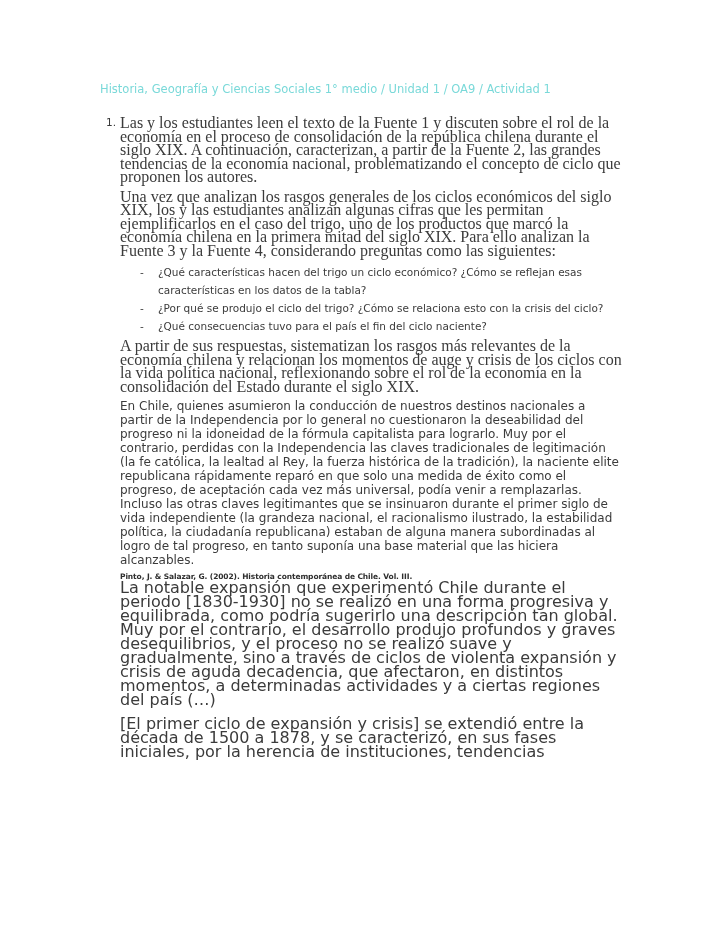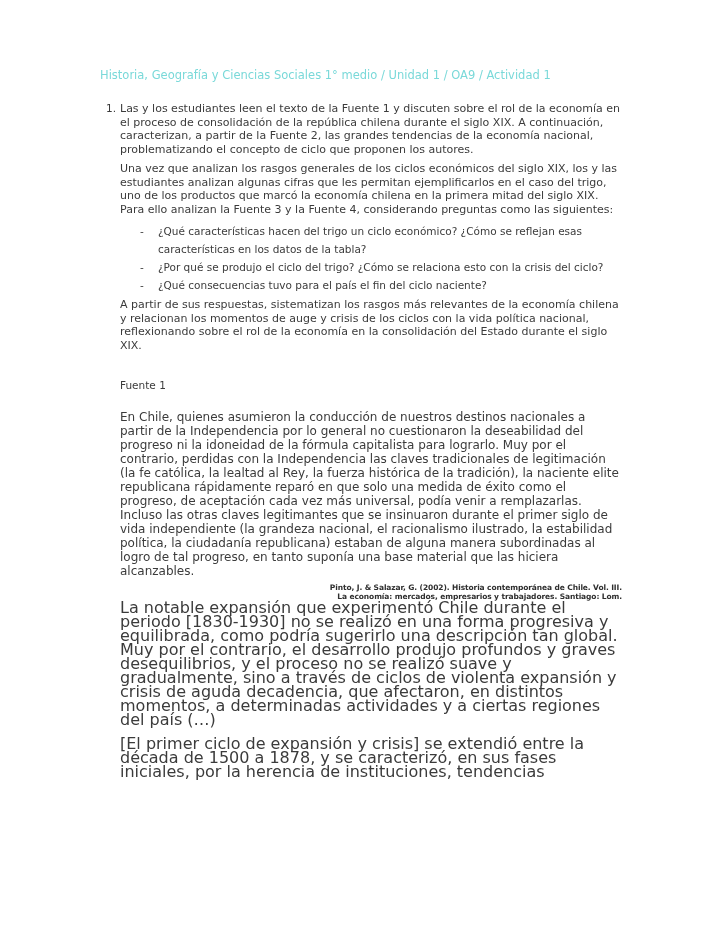--- a/index.html
+++ b/index.html
@@ -11,21 +11,21 @@
     width: 720px;
     height: 932px;
     position: relative;
     font-family: "DejaVu Sans", "Liberation Sans", sans-serif;
     color: #3b3b3b;
     overflow: hidden;
   }
   .page {
     position: absolute;
     left: 100px;
-    top: 68px;
+    top: 82px;
     width: 522px;
   }
   .breadcrumb {
     color: #7ad9d9;
     font-size: 11.5px;
     line-height: 14px;
     margin-bottom: 20px;
     white-space: nowrap;
   }
   .activity-item {
@@ -36,23 +36,24 @@
     width: 14px;
     margin-left: 6px;
     flex-shrink: 0;
     font-size: 10.5px;
     line-height: 13.5px;
   }
   .item-content {
     width: 502px;
   }
   .para {
-    font-size: 11px;
+    font-size: 16px;
     line-height: 13.5px;
     margin: 0 0 6px 0;
+    font-family: Liberation Serif, serif;
   }
   .para + .para {
   }
   .bullet-list {
     margin: 2px 0 4px 0;
   }
   .bullet-row {
     display: flex;
     align-items: flex-start;
     font-size: 10.5px;
@@ -77,21 +78,20 @@
     margin-top: 21px;
     margin-bottom: 17px;
   }
   .fuente-body {
     font-size: 12px;
     line-height: 14px;
     margin: 0;
   }
   .citation {
     margin-top: 5px;
-    text-align: right;
     font-size: 7.5px;
     line-height: 9px;
     font-weight: bold;
     letter-spacing: -0.1px;
     color: #2e2e2e;
   }
   .fuente2-para {
     font-size: 16px;
     line-height: 14px;
     margin: 0 0 10px 0;
@@ -125,25 +125,23 @@
           <span class="bullet-marker">-</span>
           <span class="bullet-text">¿Qué consecuencias tuvo para el país el fin del ciclo naciente?</span>
         </div>
       </div>
 
       <p class="para">A partir de sus respuestas, sistematizan los rasgos más relevantes de la economía chilena y relacionan los momentos de auge y crisis de los ciclos con la vida política nacional, reflexionando sobre el rol de la economía en la consolidación del Estado durante el siglo XIX.</p>
     </div>
   </div>
 
   <div class="fuente-section">
-    <div class="fuente-label">Fuente 1</div>
     <p class="fuente-body">En Chile, quienes asumieron la conducción de nuestros destinos nacionales a partir de la Independencia por lo general no cuestionaron la deseabilidad del progreso ni la idoneidad de la fórmula capitalista para lograrlo. Muy por el contrario, perdidas con la Independencia las claves tradicionales de legitimación (la fe católica, la lealtad al Rey, la fuerza histórica de la tradición), la naciente elite republicana rápidamente reparó en que solo una medida de éxito como el progreso, de aceptación cada vez más universal, podía venir a remplazarlas. Incluso las otras claves legitimantes que se insinuaron durante el primer siglo de vida independiente (la grandeza nacional, el racionalismo ilustrado, la estabilidad política, la ciudadanía republicana) estaban de alguna manera subordinadas al logro de tal progreso, en tanto suponía una base material que las hiciera alcanzables.</p>
     <div class="citation">
       <div>Pinto, J. &amp; Salazar, G. (2002). Historia contemporánea de Chile. Vol. III.</div>
-      <div>La economía: mercados, empresarios y trabajadores. Santiago: Lom.</div>
     </div>
   </div>
 
   <div class="fuente-section">
     <p class="fuente2-para">La notable expansión que experimentó Chile durante el periodo [1830-1930] no se realizó en una forma progresiva y equilibrada, como podría sugerirlo una descripción tan global. Muy por el contrario, el desarrollo produjo profundos y graves desequilibrios, y el proceso no se realizó suave y gradualmente, sino a través de ciclos de violenta expansión y crisis de aguda decadencia, que afectaron, en distintos momentos, a determinadas actividades y a ciertas regiones del país (…)</p>
     <p class="fuente2-para">[El primer ciclo de expansión y crisis] se extendió entre la década de 1500 a 1878, y se caracterizó, en sus fases iniciales, por la herencia de instituciones, tendencias</p>
   </div>
 
 </div>
 

